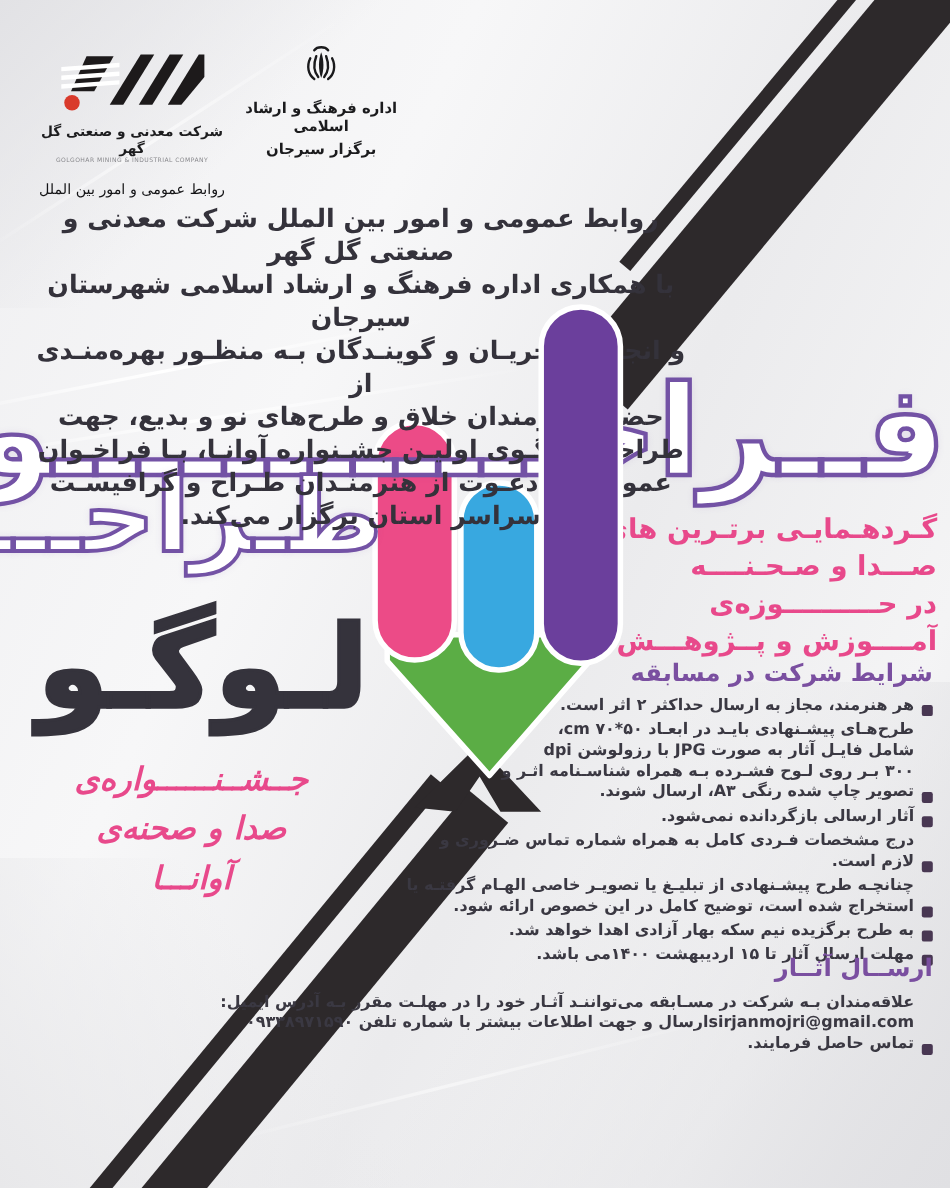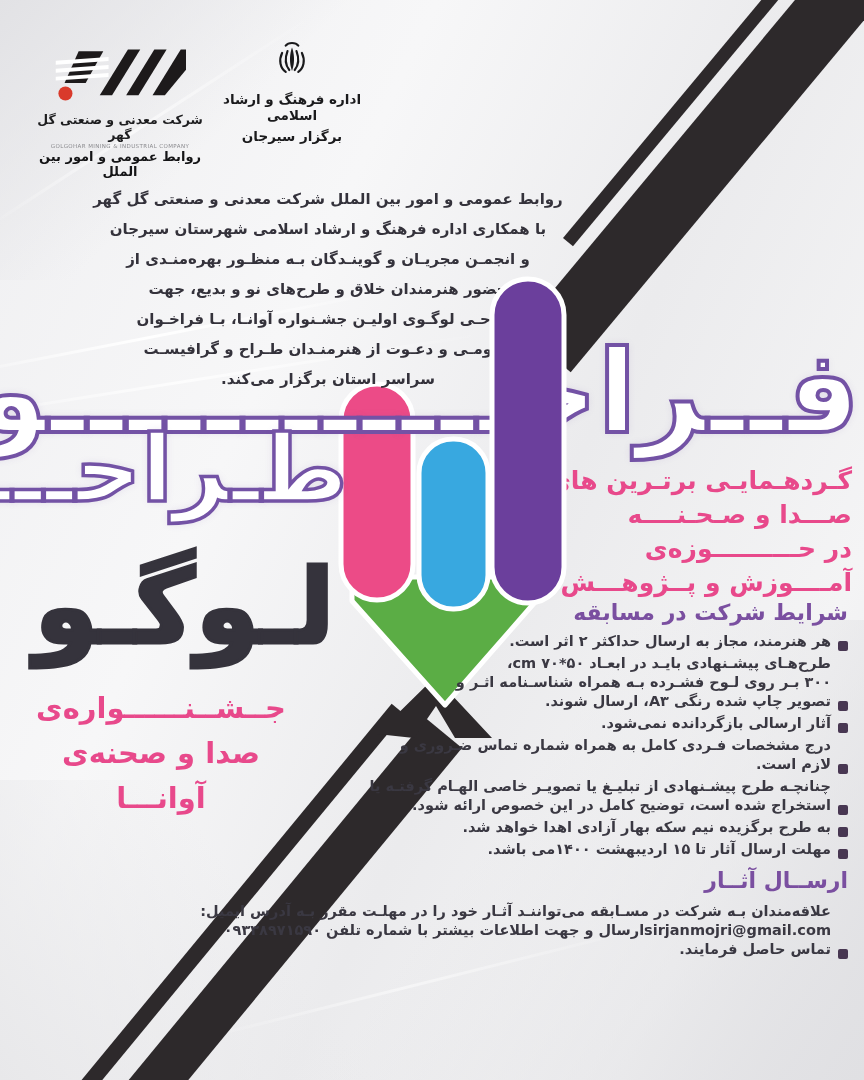--- a/index.html
+++ b/index.html
@@ -34,45 +34,45 @@
   .headline{position:absolute;white-space:nowrap;font-weight:bold;line-height:1;
     color:#fff;-webkit-text-stroke:4px var(--outline,#7352a5);
     text-shadow:0 0 8px rgba(115,82,165,.18);}
   .headline-1{top:336px;right:4px;font-size:114px;z-index:2;}
   .headline-2{top:424px;right:516px;font-size:92px;z-index:2;-webkit-text-stroke-width:3.5px;}
   .headline-3{position:absolute;top:548px;left:34px;font-size:104px;line-height:1.15;
     font-weight:bold;white-space:nowrap;color:var(--text,#35333c);
     -webkit-text-stroke:3px var(--text,#35333c);z-index:2;}
 
   .intro{position:absolute;left:22px;top:184px;width:612px;text-align:center;
-    font-size:15px;line-height:30px;font-weight:bold;color:#34323b;z-index:2;}
-
-  .festival{position:absolute;left:28px;top:686px;width:266px;text-align:center;
-    font-size:29px;line-height:45px;font-weight:bold;color:var(--accent,#e8498b);z-index:2;}
+    font-size:23px;line-height:30px;font-weight:bold;color:#34323b;z-index:2;}
+
+  .festival{position:absolute;left:41px;top:686px;width:266px;text-align:center;
+    font-size:29px;line-height:45px;font-weight:bold;color:var(--accent,#e8498b);z-index:2;font-style:italic;}
 
   .slogan{position:absolute;right:12px;top:464px;text-align:right;font-weight:bold;
     font-size:25px;line-height:34px;color:var(--accent,#e8498b);z-index:2;white-space:nowrap;}
 
   .section-title{position:absolute;right:16px;font-size:22px;font-weight:bold;
     color:var(--heading,#7a4fa0);z-index:2;white-space:nowrap;}
   .rules-title{top:600px;}
   .send-title{top:868px;}
 
   .rules{position:absolute;right:16px;top:632px;width:480px;z-index:2;}
   .send{position:absolute;right:16px;top:902px;width:600px;z-index:2;}
   .rule{display:flex;gap:7px;margin-bottom:3px;align-items:flex-end;}
   .bullet{flex:none;width:10px;height:10px;border-radius:2px;margin-top:5px;
     background:var(--bullet,#483752);}
   .rl{white-space:nowrap;text-align:right;font-size:14.5px;line-height:19px;
     font-weight:bold;color:#3a3842;}
 
   .golgohar{position:absolute;left:26px;top:44px;width:188px;text-align:center;z-index:4;}
   .gg-line1{font-size:12.5px;font-weight:bold;color:#1d1d1f;margin-top:2px;}
   .gg-line2{font-size:5.5px;letter-spacing:.4px;color:#8a8a8e;direction:ltr;margin-top:1px;}
-  .gg-line3{font-size:13px;font-weight:bold;color:#141416;margin-top:0;}
+  .gg-line3{font-size:13px;font-weight:normal;color:#141416;margin-top:16px;}
 
   .ershad{position:absolute;left:208px;top:40px;width:168px;text-align:center;z-index:4;}
   .er-line{font-size:13.5px;font-weight:bold;color:#1b1b1d;margin-top:5px;}
 </style>
 </head>
 <body>
 
 <div class="poster">
 
   <div class="facet facet-tl"></div>
@@ -163,20 +163,21 @@
     <div class="rule">
       <span class="bullet"></span>
       <div>
           <div class="rl">هر هنرمند، مجاز به ارسال حداکثر ۲ اثر است.</div>
         </div>
     </div>
     <div class="rule">
       <span class="bullet"></span>
       <div>
         <div class="rl">طرح‌هـای پیشـنهادی بایـد در ابعـاد ۵۰*۷۰ cm،</div>
+        <div class="rl">شامل فایـل آثار به صورت JPG با رزولوشن dpi</div>
         <div class="rl">۳۰۰ بـر روی لـوح فشـرده بـه همراه شناسـنامه اثـر و</div>
         <div class="rl">تصویر چاپ شده رنگی A۳، ارسال شوند.</div>
       </div>
     </div>
     <div class="rule">
       <span class="bullet"></span>
       <div>
           <div class="rl">آثار ارسالی بازگردانده نمی‌شود.</div>
         </div>
     </div>

